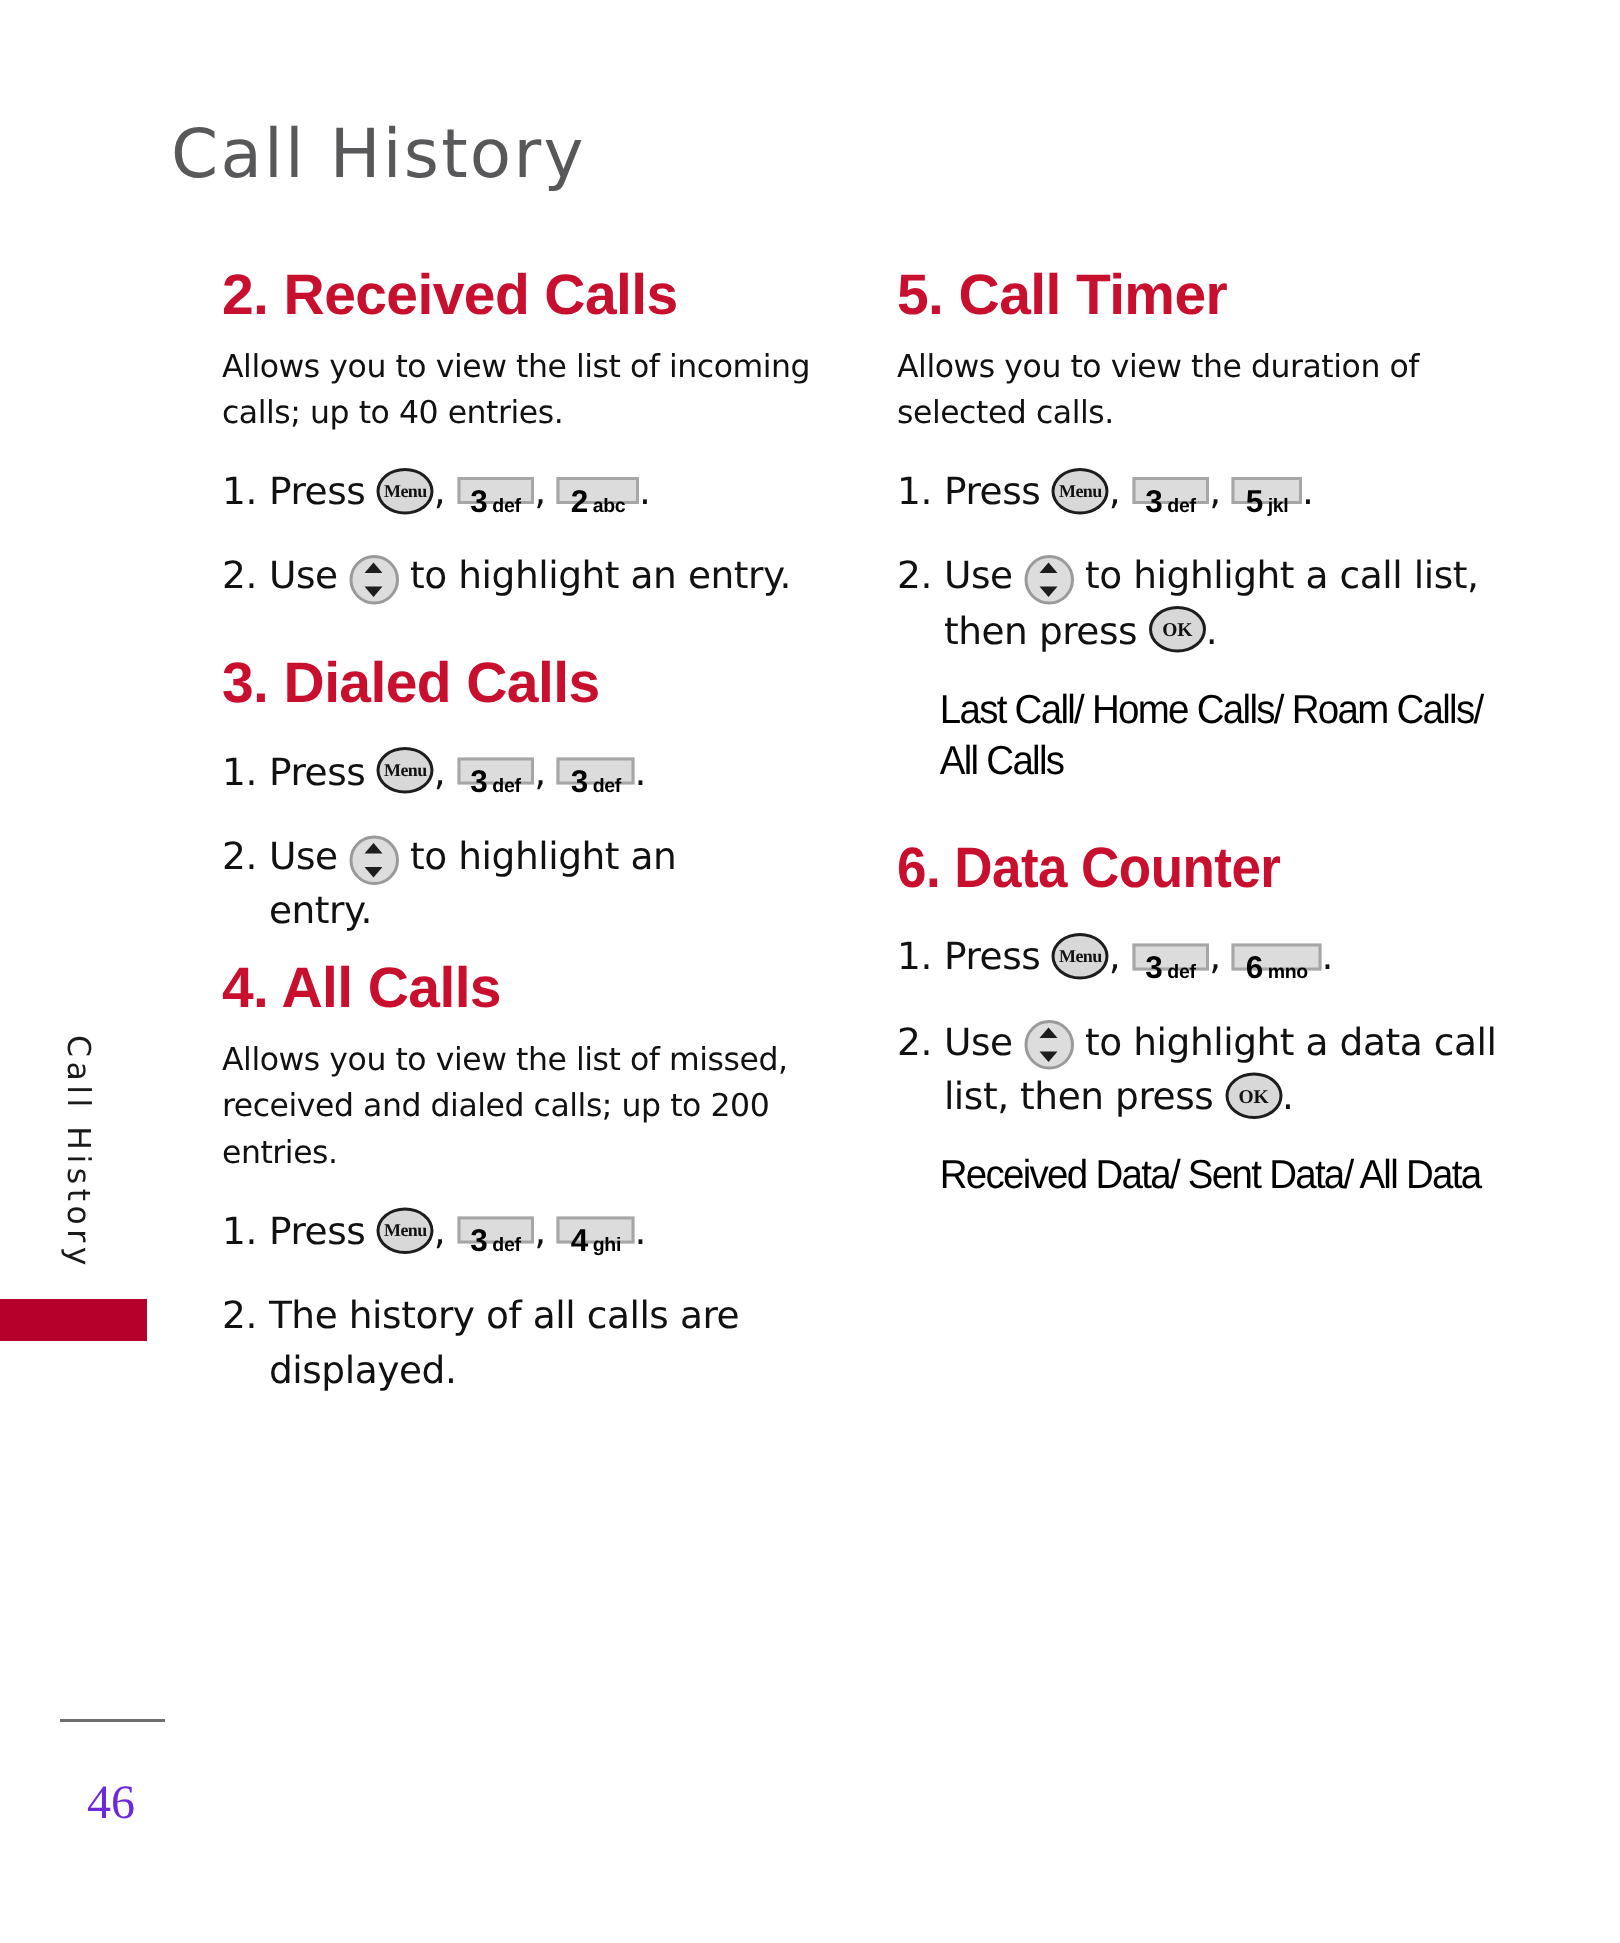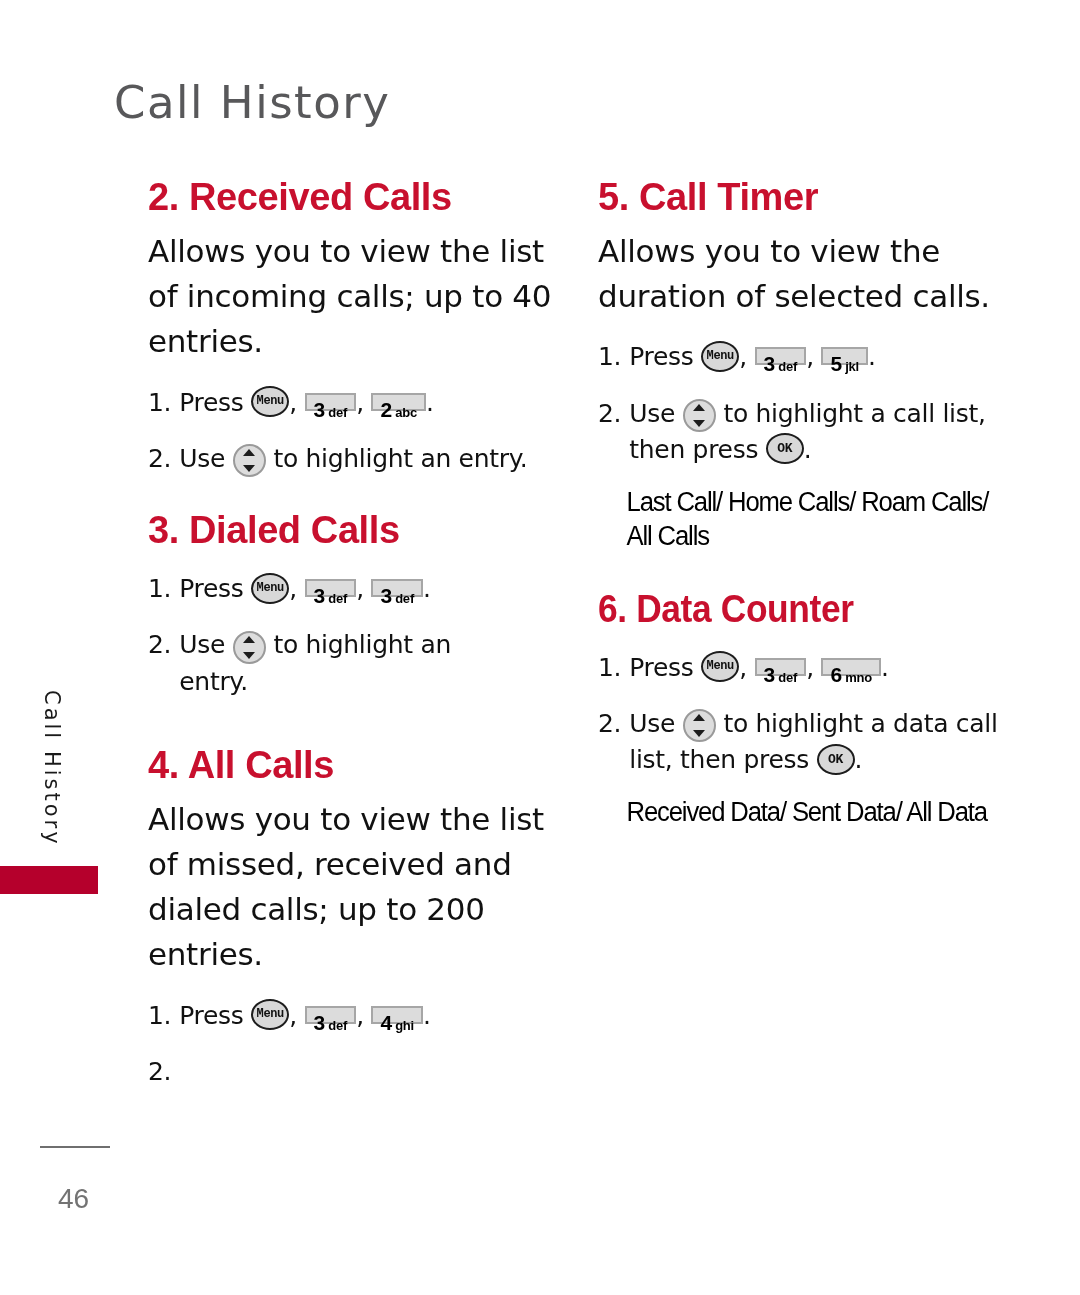--- a/index.html
+++ b/index.html
@@ -80,21 +80,21 @@
   h2.condensed {
     font-stretch: condensed;
     transform: scaleX(0.93);
     transform-origin: left center;
   }
 
   
   p.desc {
     margin: 11px 0 0 0;
     font-family: "DejaVu Sans", sans-serif;
-    font-size: 31px;
+    font-size: 21px;
     line-height: 1.46;
     color: #111111;
     letter-spacing: -0.3px;
   }
 
   
   .step {
     display: flex;
     align-items: flex-start;
     margin-top: 20px;
@@ -137,21 +137,21 @@
   
   .key-round {
     width: 38px;
     height: 31px;
     border-radius: 50%;
     background: #d8d8d8;
     border: 2px solid #1d1d1d;
     box-sizing: border-box;
     text-align: center;
     line-height: 27px;
-    font-family: Liberation Mono, monospace;
+    font-family: Liberation Serif, serif;
     font-weight: 700;
     color: #111111;
   }
   .key-round.menu { font-size: 12px; letter-spacing: -0.4px; }
   .key-round.ok   { font-size: 13px; letter-spacing: -0.2px; }
 
   
   .key-nav {
     width: 33px;
     height: 33px;
@@ -213,23 +213,23 @@
     left: 40px;
     top: 1146px;
     width: 70px;
     height: 2px;
     background: #6f6f6f;
   }
   #page-number {
     position: absolute;
     left: 58px;
     top: 1183px;
-    font-family: Liberation Sans, sans-serif;
-    font-size: 28px;
-    color: #737373;
+    font-family: Liberation Serif, serif;
+    font-size: 32px;
+    color: #6d28d9;
   }
 </style>
 </head>
 <body>
 
 <div id="side-tab">
   <div id="side-tab-label">Call History</div>
   <div id="side-tab-block"></div>
 </div>
 
@@ -277,36 +277,39 @@
     <div class="step">
       <span class="step-num">2.</span>
       <span class="step-body" style="max-width:300px;">
         <span>Use</span>
         <span class="key key-nav"></span>
         <span class="run">to highlight an entry.</span>
       </span>
     </div>
   </section>
 
-  <section style="margin-top:46px;">
+  <section style="margin-top:15px;">
     <h2 class="section-heading">4. All Calls</h2>
     <p class="desc">Allows you to view the list of missed, received and dialed calls; up to 200 entries.</p>
 
     <div class="step">
       <span class="step-num">1.</span>
       <span class="step-body">
         <span>Press</span>
         <span class="key key-round menu">Menu</span><span class="punct">,</span>
         <span class="key key-num"><span class="digit">3</span><span class="letters">def</span></span><span class="punct">,</span>
         <span class="key key-num"><span class="digit">4</span><span class="letters">ghi</span></span><span class="punct">.</span>
       </span>
     </div>
 
     <div class="step">
       <span class="step-num">2.</span>
+      <span class="step-body" style="max-width:330px;">
+        <span class="run">The history of all calls are displayed.</span>
+      </span>
     </div>
   </section>
 
 </div>
 
 <div class="column" id="col-right">
 
   <section>
     <h2 class="section-heading">5. Call Timer</h2>
     <p class="desc">Allows you to view the duration of selected calls.</p>

